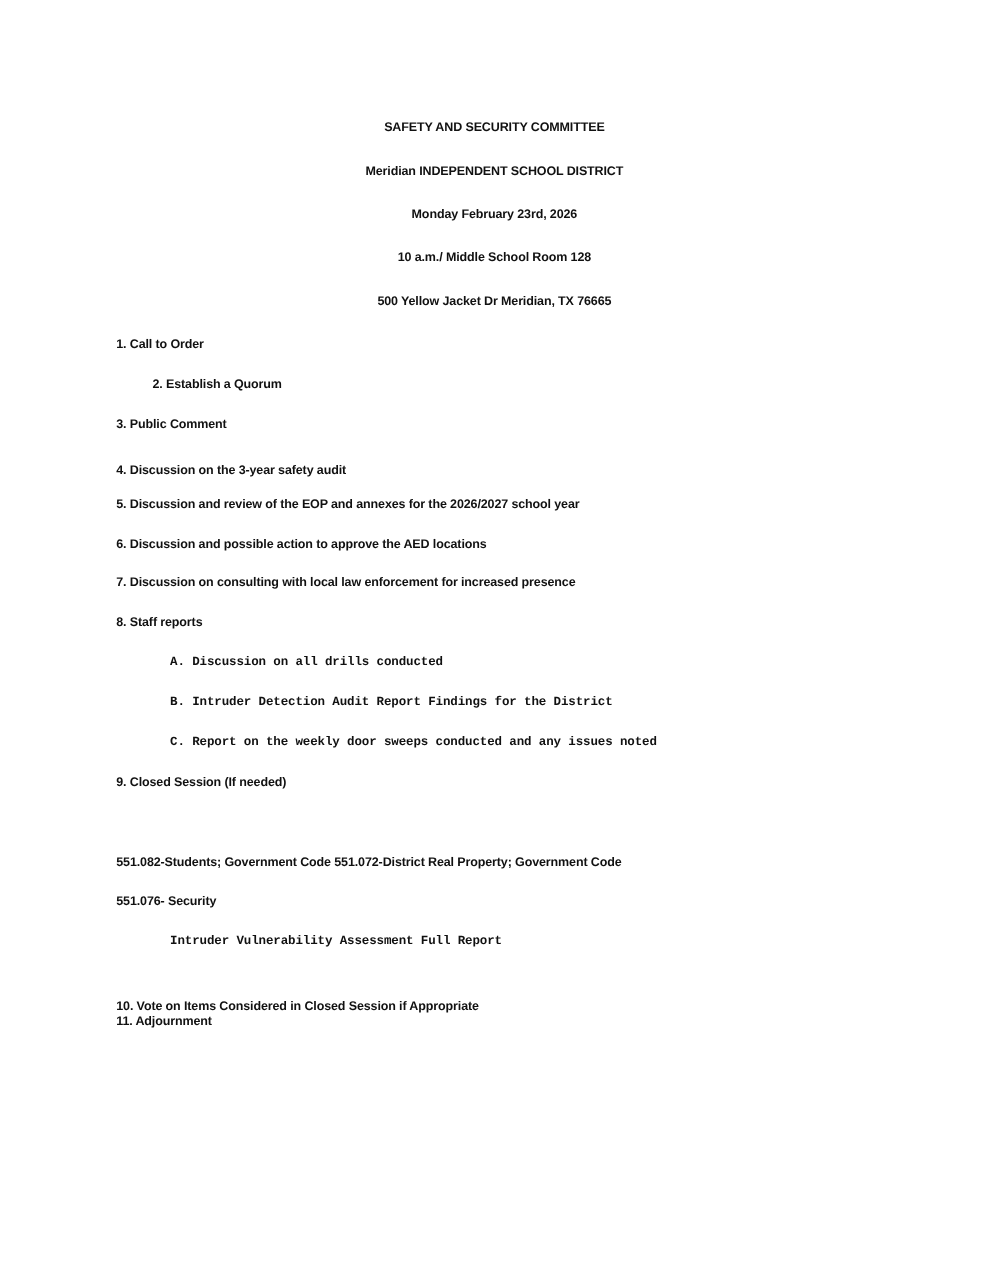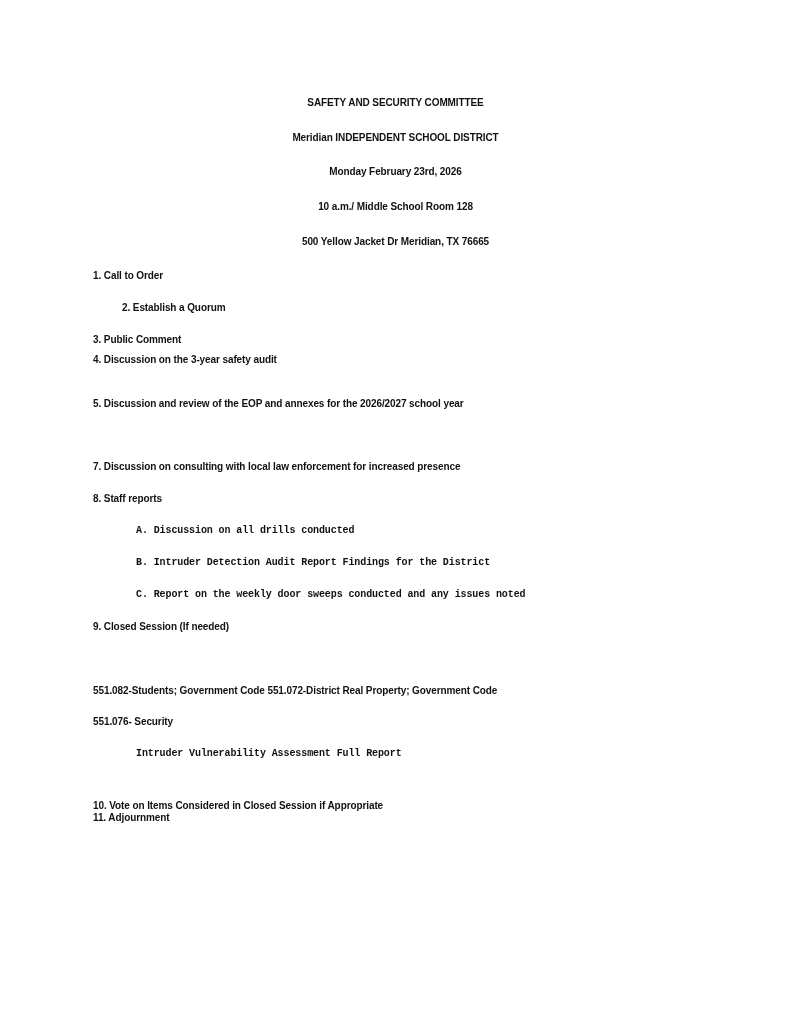--- a/index.html
+++ b/index.html
@@ -46,22 +46,23 @@
 
   <div class="line center" style="top:95px;">SAFETY AND SECURITY COMMITTEE</div>
   <div class="line center" style="top:130px;">Meridian INDEPENDENT SCHOOL DISTRICT</div>
   <div class="line center" style="top:164px;">Monday February 23rd, 2026</div>
   <div class="line center" style="top:199px;">10 a.m./ Middle School Room 128</div>
   <div class="line center" style="top:234px;">500 Yellow Jacket Dr Meridian, TX 76665</div>
 
   <div class="line left" style="top:268px;">1. Call to Order</div>
   <div class="line left" style="top:300px;margin-left:29px;">2. Establish a Quorum</div>
   <div class="line left" style="top:332px;">3. Public Comment</div>
-  <div class="line left" style="top:352px;">4. Discussion on the 3-year safety audit</div>
+  <div class="line left" style="top:369px;">4. Discussion on the 3-year safety audit</div>
   <div class="line left" style="top:396px;">5. Discussion and review of the EOP and annexes for the 2026/2027 school year</div>
+  <div class="line left" style="top:428px;">6. Discussion and possible action to approve the AED locations</div>
   <div class="line left" style="top:459px;">7. Discussion on consulting with local law enforcement for increased presence</div>
   <div class="line left" style="top:491px;">8. Staff reports</div>
 
   <div class="line indent" style="top:523px;">A.  Discussion on all drills conducted</div>
   <div class="line indent" style="top:555px;">B. Intruder Detection Audit Report Findings for the District</div>
   <div class="line indent" style="top:587px;">C.  Report on the weekly door sweeps conducted and any issues noted</div>
 
   <div class="line left" style="top:619px;">9. Closed Session (If needed)</div>
 
   <div class="line left" style="top:683px;">551.082-Students; Government Code 551.072-District Real Property; Government Code</div>

